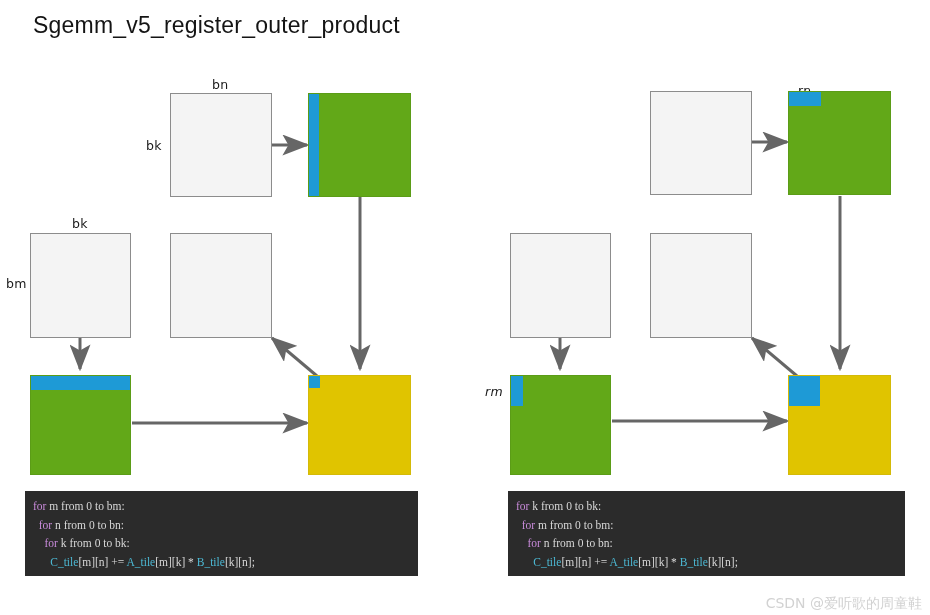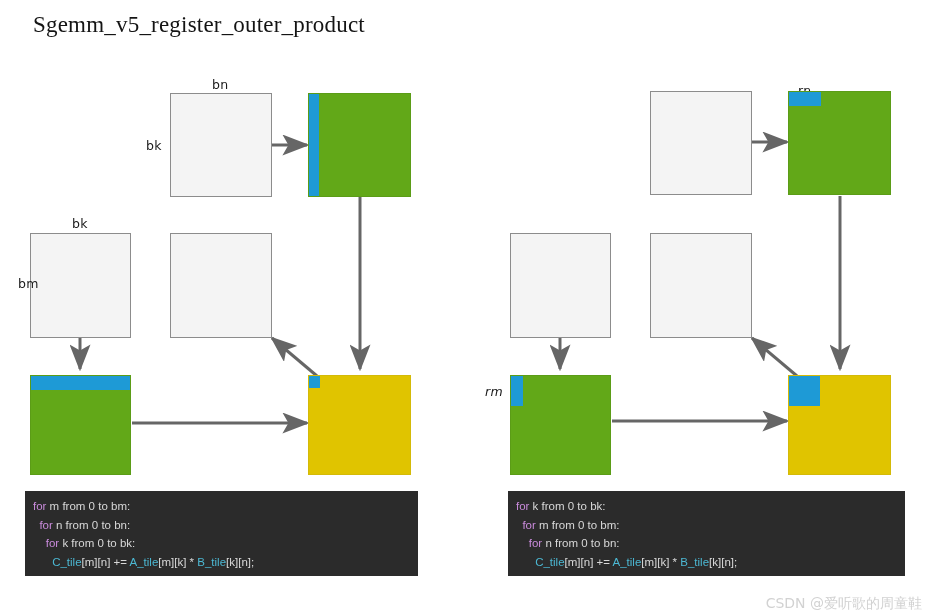--- a/index.html
+++ b/index.html
@@ -19,21 +19,21 @@
 
   #page-title {
     position: absolute;
     left: 33px;
     top: 12px;
     font-size: 23px;
     font-weight: 400;
     letter-spacing: 0.2px;
     color: #141414;
     white-space: nowrap;
-    font-family: Liberation Serif, serif;
+    font-family: Liberation Sans, sans-serif;
   }
 
   .diagram-stage {
     position: absolute;
     left: 0;
     top: 0;
     width: 930px;
     height: 615px;
     margin-top: 11px;
   }
@@ -80,21 +80,21 @@
     height: 615px;
     pointer-events: none;
   }
 
   
   .code-block {
     position: absolute;
     background: #2b2b2b;
     padding: 6px 0 6px 0;
     box-sizing: border-box;
-    font-family: Liberation Sans, sans-serif;
+    font-family: Liberation Serif, serif;
     font-size: 11.5px;
     line-height: 18.5px;
     color: #d8d8d8;
     overflow: hidden;
     white-space: pre;
   }
   .code-line {
     white-space: pre;
     padding-left: 8px;
   }
@@ -154,21 +154,21 @@
   <div class="dim-label" style="left:146px; top:127px;">bk</div>
 
   <div class="tile tile-green" style="left:308px; top:82px; width:103px; height:104px;">
     <div class="strip-blue" style="left:0; top:0; width:10px; height:100%;"></div>
   </div>
 
   <div class="dim-label" style="left:72px; top:205px;">bk</div>
 
   <div class="tile tile-gray" style="left:30px; top:222px; width:101px; height:105px;"></div>
 
-  <div class="dim-label" style="left:18px; top:265px;">bm</div>
+  <div class="dim-label" style="left:6px; top:265px;">bm</div>
 
   <div class="tile tile-gray" style="left:170px; top:222px; width:102px; height:105px;"></div>
 
   <div class="tile tile-green" style="left:30px; top:364px; width:101px; height:100px;">
     <div class="strip-blue" style="left:0; top:0; width:100%; height:14px;"></div>
   </div>
 
   <div class="tile tile-yellow" style="left:308px; top:364px; width:103px; height:100px;">
     <div class="strip-blue" style="left:0; top:0; width:11px; height:12px;"></div>
   </div>

